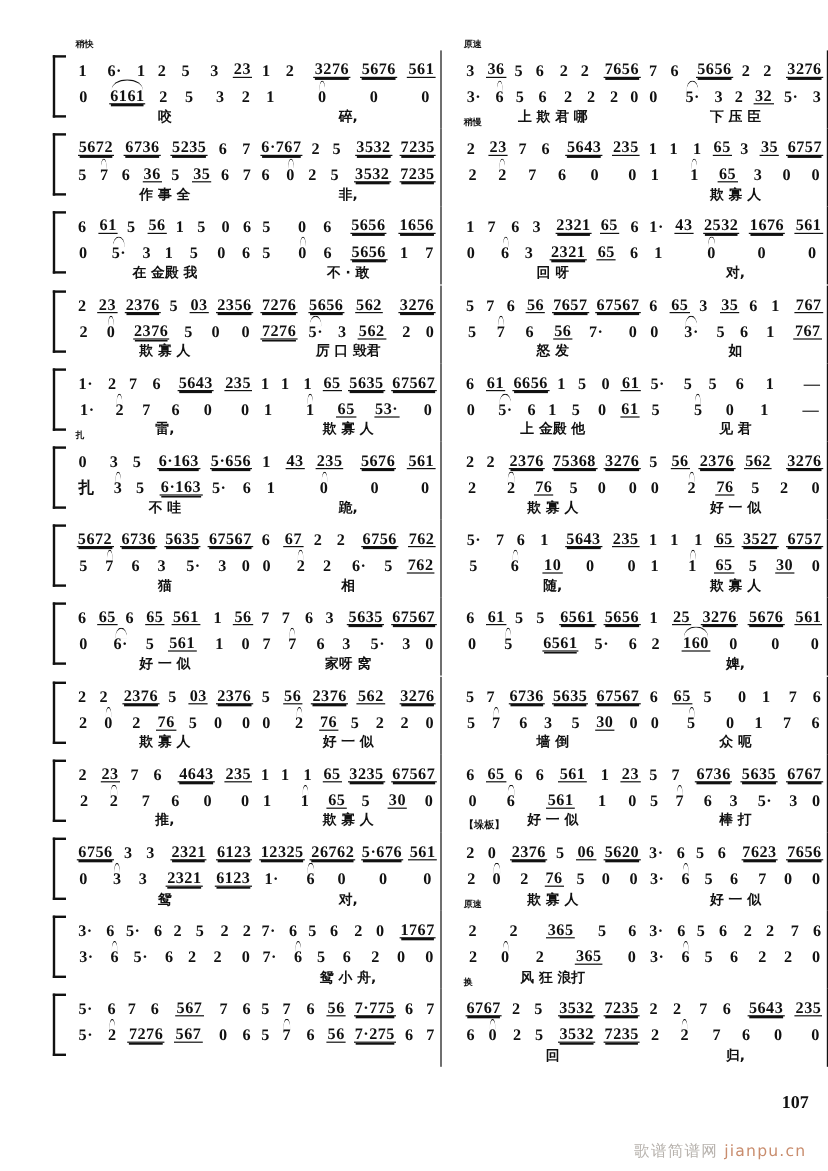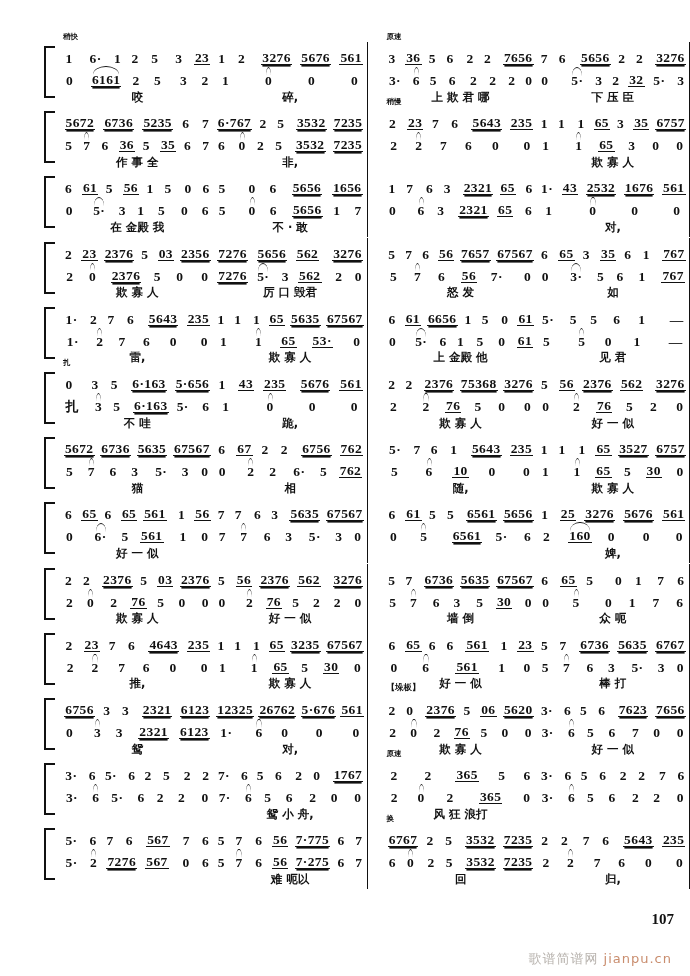--- a/index.html
+++ b/index.html
@@ -470,20 +470,21 @@
                 <span class="grp">6<span class="slur"></span></span>
                 <span style="display: inline-block; width: 4.4px;"></span>
                 <span class="grp">3</span>
                 <span style="display: inline-block; width: 6.6px;"></span>
                 <span class="grp b2">2321</span>
                 <span style="display: inline-block; width: 2.2px;"></span>
                 <span class="grp b1">65</span>
                 <span style="display: inline-block; width: 4.4px;"></span>
                 <span class="grp">6</span>
               </div>
+              <div class="lyric">回 呀</div>
             </div>
             <div class="bar barline">
               <div class="row upper">
                 <span class="grp">1·</span>
                 <span style="display: inline-block; width: 2.2px;"></span>
                 <span class="grp b1">43</span>
                 <span style="display: inline-block; width: 2.2px;"></span>
                 <span class="grp b2">2532</span>
                 <span style="display: inline-block; width: 2.2px;"></span>
                 <span class="grp b2">1676</span>
@@ -1044,20 +1045,21 @@
                 <span class="grp">6</span>
                 <span style="display: inline-block; width: 4.4px;"></span>
                 <span class="grp">3</span>
                 <span style="display: inline-block; width: 6.6px;"></span>
                 <span class="grp">5·</span>
                 <span style="display: inline-block; width: 4.4px;"></span>
                 <span class="grp">3</span>
                 <span style="display: inline-block; width: 2.2px;"></span>
                 <span class="grp">0</span>
               </div>
+              <div class="lyric">家呀      窝</div>
             </div>
           </div>
           <div class="half">
             <div class="bar">
               <div class="row upper">
                 <span class="grp">6</span>
                 <span style="display: inline-block; width: 4.4px;"></span>
                 <span class="grp b1">61</span>
                 <span style="display: inline-block; width: 2.2px;"></span>
                 <span class="grp">5</span>
@@ -1677,21 +1679,20 @@
                 <span class="grp">6</span>
                 <span style="display: inline-block; width: 4.4px;"></span>
                 <span class="grp b1">56</span>
                 <span style="display: inline-block; width: 2.2px;"></span>
                 <span class="grp b2">7·275</span>
                 <span style="display: inline-block; width: 2.2px;"></span>
                 <span class="grp">6</span>
                 <span style="display: inline-block; width: 4.4px;"></span>
                 <span class="grp">7</span>
               </div>
-              <div class="lyric">难   呃以</div>
             </div>
           </div>
           <div class="half">
             <div class="bar">
               <div class="tempo">换</div>
               <div class="row upper">
                 <span class="grp b2">6767</span>
                 <span style="display: inline-block; width: 2.2px;"></span>
                 <span class="grp">2</span>
                 <span style="display: inline-block; width: 4.4px;"></span>

